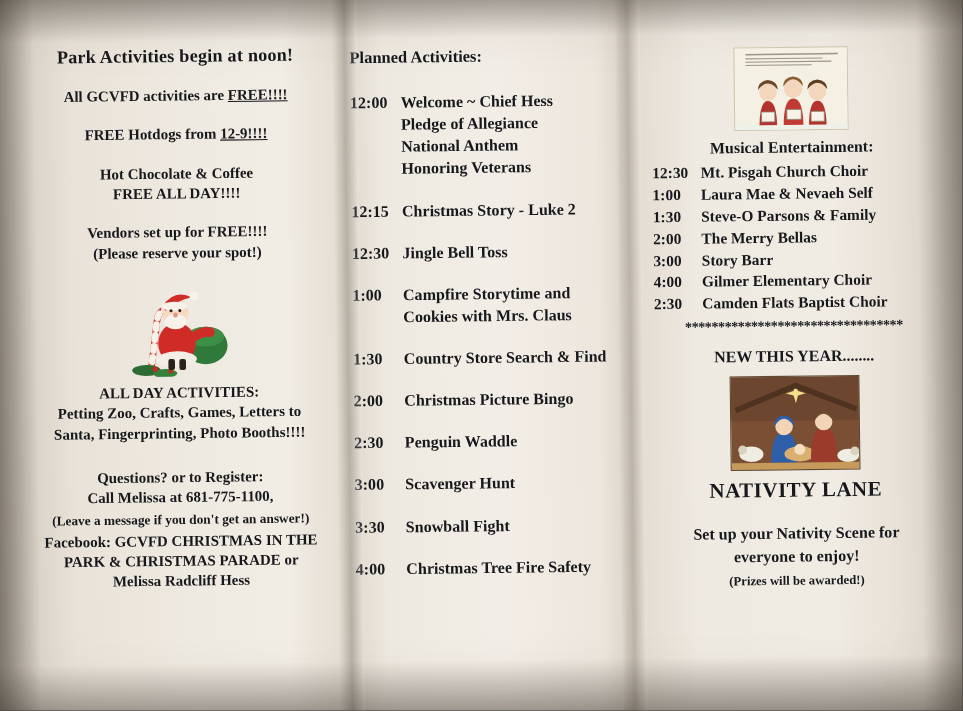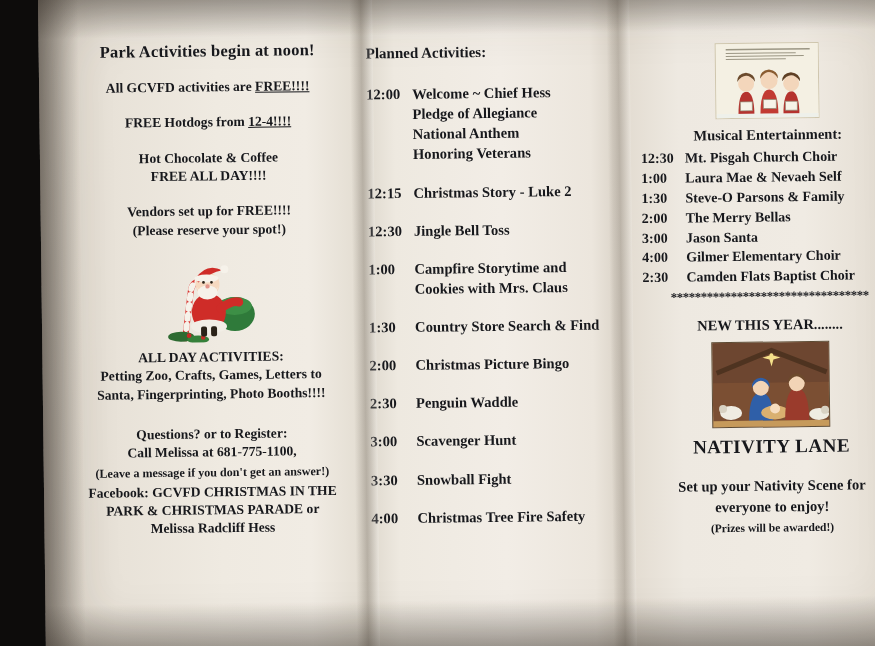--- a/index.html
+++ b/index.html
@@ -9,21 +9,20 @@
     overflow: hidden;
     background: #0d0c0b;
     font-family: "Liberation Serif", serif;
   }
   #page {
     position: relative;
     width: 800px; height: 646px;
     background:
       radial-gradient(ellipse at 50% 45%, rgba(255,255,255,0.05) 0%, rgba(0,0,0,0.45) 85%),
       linear-gradient(120deg, #1b1917 0%, #2a2724 35%, #1d1b19 100%);
-    margin-left: 48px;
   }
   
   #paper {
     position: absolute;
     left: -6px; top: -8px;
     width: 888px; height: 662px;
     transform: rotate(-0.7deg);
     background:
       linear-gradient(90deg,
         #cfc8bd 0%, #ded7cc 3%, #e8e2d8 8%,
@@ -101,21 +100,21 @@
   <div id="paper">
 
     <div class="col" id="colLeft">
       <div class="h blk">Park Activities begin at noon!</div>
 
       <div class="p blk">
         All GCVFD activities are <u>FREE!!!!</u>
       </div>
 
       <div class="p blk">
-        FREE Hotdogs from <u>12-4!!!!</u>
+        FREE Hotdogs from <u>12-9!!!!</u>
       </div>
 
       <div class="blk">
         <div class="p">Hot Chocolate &amp; Coffee</div>
         <div class="p">FREE ALL DAY!!!!</div>
       </div>
 
       <div class="blk">
         <div class="p">Vendors  set up for FREE!!!!</div>
         <div class="p">(Please reserve your spot!)</div>
@@ -303,21 +302,21 @@
         <div class="mrow">
           <div class="mtime">1:30</div>
           <div>Steve-O Parsons &amp; Family</div>
         </div>
         <div class="mrow">
           <div class="mtime">2:00</div>
           <div>The Merry Bellas</div>
         </div>
         <div class="mrow">
           <div class="mtime">3:00</div>
-          <div>Jason Santa</div>
+          <div>Story Barr</div>
         </div>
         <div class="mrow">
           <div class="mtime">4:00</div>
           <div>Gilmer Elementary Choir</div>
         </div>
         <div class="mrow">
           <div class="mtime">2:30</div>
           <div>Camden Flats Baptist Choir</div>
         </div>
       </div>

